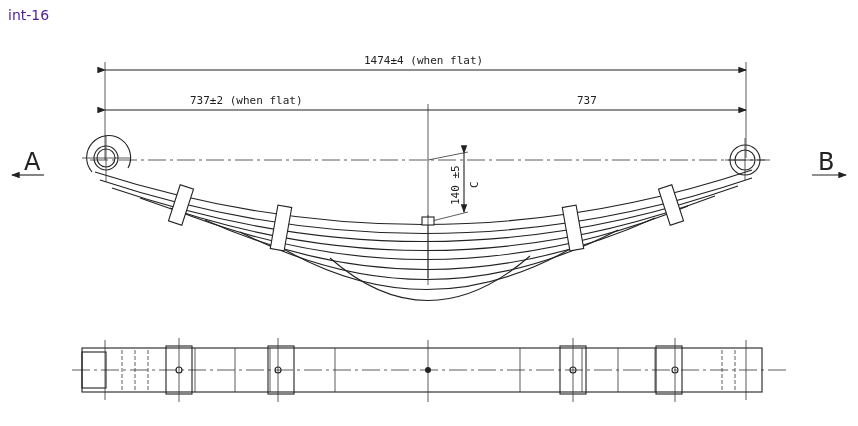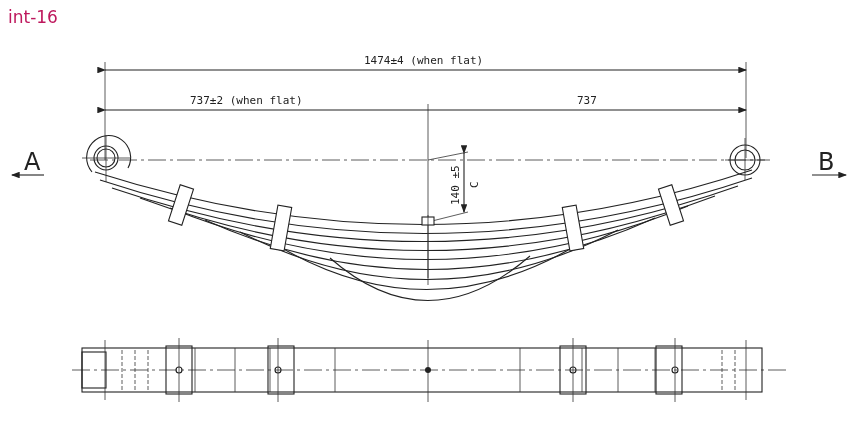--- a/index.html
+++ b/index.html
@@ -1,17 +1,17 @@
 <!DOCTYPE html>
 <html><head>
 <meta charset="utf-8">
 <style>
   html,body{margin:0;padding:0;background:#ffffff;}
   body{width:858px;height:426px;position:relative;overflow:hidden;font-family:"DejaVu Sans",sans-serif;}
-  .title{position:absolute;left:8px;top:7px;font-size:17px;color:#be185d;font-family:"DejaVu Sans",sans-serif;}
+  .title{position:absolute;left:8px;top:7px;font-size:14px;color:#4c1d95;font-family:"DejaVu Sans",sans-serif;}
   svg{position:absolute;left:0;top:0;}
   .lbl{font-family:"DejaVu Sans Mono",monospace;font-size:11px;fill:#222;}
   .big{font-family:"DejaVu Sans",sans-serif;font-size:24px;fill:#222;}
   .ln{stroke:#222;stroke-width:1.1;fill:none;}
   .thin{stroke:#333;stroke-width:0.8;fill:none;}
   .dash{stroke:#333;stroke-width:0.8;fill:none;stroke-dasharray:18 4 3 4;}
   .leaf{stroke:#222;stroke-width:1.1;fill:#fff;}
 </style>
 </head>
 <body>

